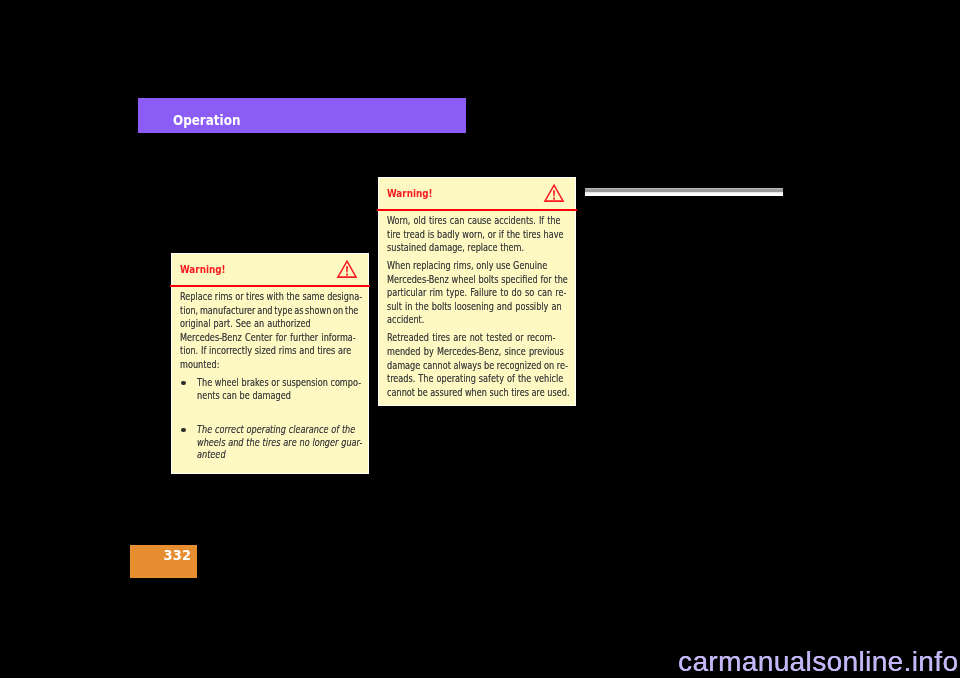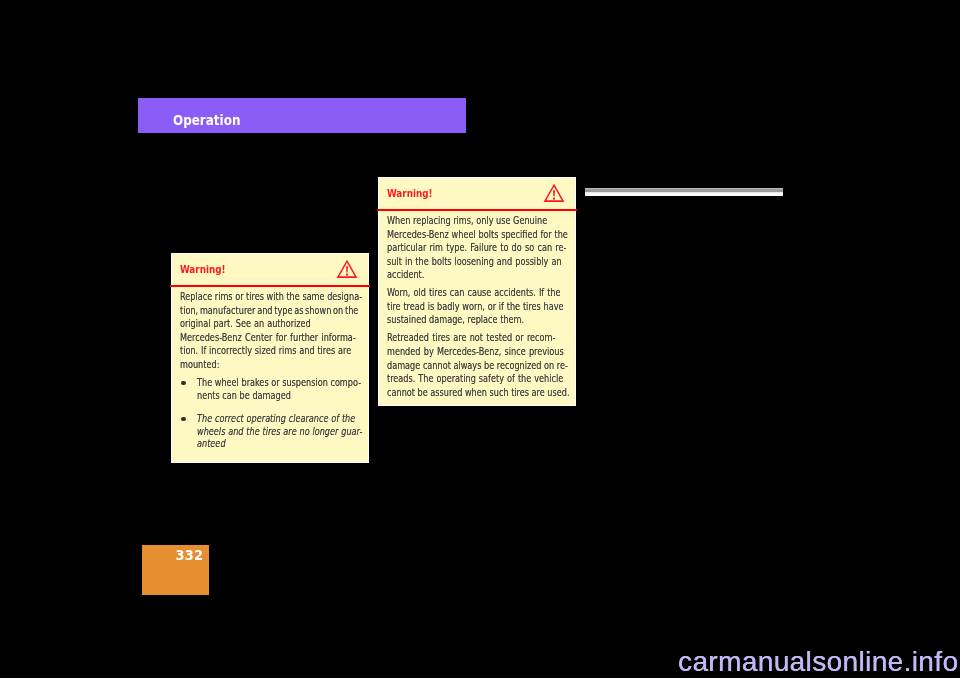--- a/index.html
+++ b/index.html
@@ -93,21 +93,21 @@
     width: 117%;
   }
   .wsA { word-spacing: -1.0px; }
   .wsC { word-spacing: 0.25px; }
   .wsD { word-spacing: 0.5px; }
   .wsE { word-spacing: 0.75px; }
   .bullets { margin: 0; padding: 0; list-style: none; }
   .bullets li {
     position: relative;
     padding-left: 16.5px;
-    margin-bottom: 11px;
+    margin-bottom: 22px;
   }
   .bullets .ln { line-height: 12.6px; }
   .bullets { margin-top: 4.4px; }
   .bullets li:last-child { margin-bottom: 7px; font-style: italic; }
   .bullets li::before {
     content: "";
     position: absolute;
     left: 1.1px;
     top: 4.6px;
     width: 4.3px;
@@ -124,24 +124,24 @@
     width: 198px;
     height: 8px;
     background: linear-gradient(to bottom,
       #b9b9b9 0%, #b9b9b9 12%,
       #9d9d9d 13%, #9a9a9a 48%,
       #d6d6d6 50%, #f4f4f4 62%,
       #ffffff 66%, #ffffff 100%);
   }
   .page-number-box {
     position: absolute;
-    left: 142px;
+    left: 130px;
     top: 545px;
     width: 66.5px;
-    height: 50px;
+    height: 33px;
     background: #E68E30;
   }
   .page-number {
     position: absolute;
     right: 4.8px;
     top: 2.3px;
     font-size: 13.6px;
     font-weight: bold;
     color: #FFFFFF;
     letter-spacing: 0.3px;
@@ -208,32 +208,32 @@
       <span class="warn-icon">
         <svg width="22" height="20" viewBox="0 0 22 20">
             <path d="M11 2.2 L20.1 18.1 L1.9 18.1 Z" fill="none" stroke="#FA1A20" stroke-width="1.55" stroke-linejoin="miter"></path>
             <path d="M10.05 7.25 L11.95 7.25 L11.6 13.55 L10.4 13.55 Z" fill="#FA1A20"></path>
             <rect x="10.1" y="14.6" width="1.85" height="2.0" fill="#FA1A20"></rect>
           </svg>
       </span>
     </div>
     <div class="warnbox-body">
       <div class="para">
+        <span class="ln wsD">Worn, old tires can cause accidents. If the</span>
+        <span class="ln wsC">tire tread is badly worn, or if the tires have</span>
+        <span class="ln">sustained damage, replace them.</span>
+      </div>
+      <div class="para">
         <span class="ln">When replacing rims, only use Genuine</span>
         <span class="ln wsC">Mercedes-Benz wheel bolts specified for the</span>
         <span class="ln wsE">particular rim type. Failure to do so can re-</span>
         <span class="ln wsD">sult in the bolts loosening and possibly an</span>
         <span class="ln">accident.</span>
       </div>
       <div class="para">
-        <span class="ln wsD">Worn, old tires can cause accidents. If the</span>
-        <span class="ln wsC">tire tread is badly worn, or if the tires have</span>
-        <span class="ln">sustained damage, replace them.</span>
-      </div>
-      <div class="para">
         <span class="ln wsE">Retreaded tires are not tested or recom-</span>
         <span class="ln wsE">mended by Mercedes-Benz, since previous</span>
         <span class="ln">damage cannot always be recognized on re-</span>
         <span class="ln wsD">treads. The operating safety of the vehicle</span>
         <span class="ln">cannot be assured when such tires are used.</span>
       </div>
     </div>
   </div>
 
   <div class="gray-rule"></div>

